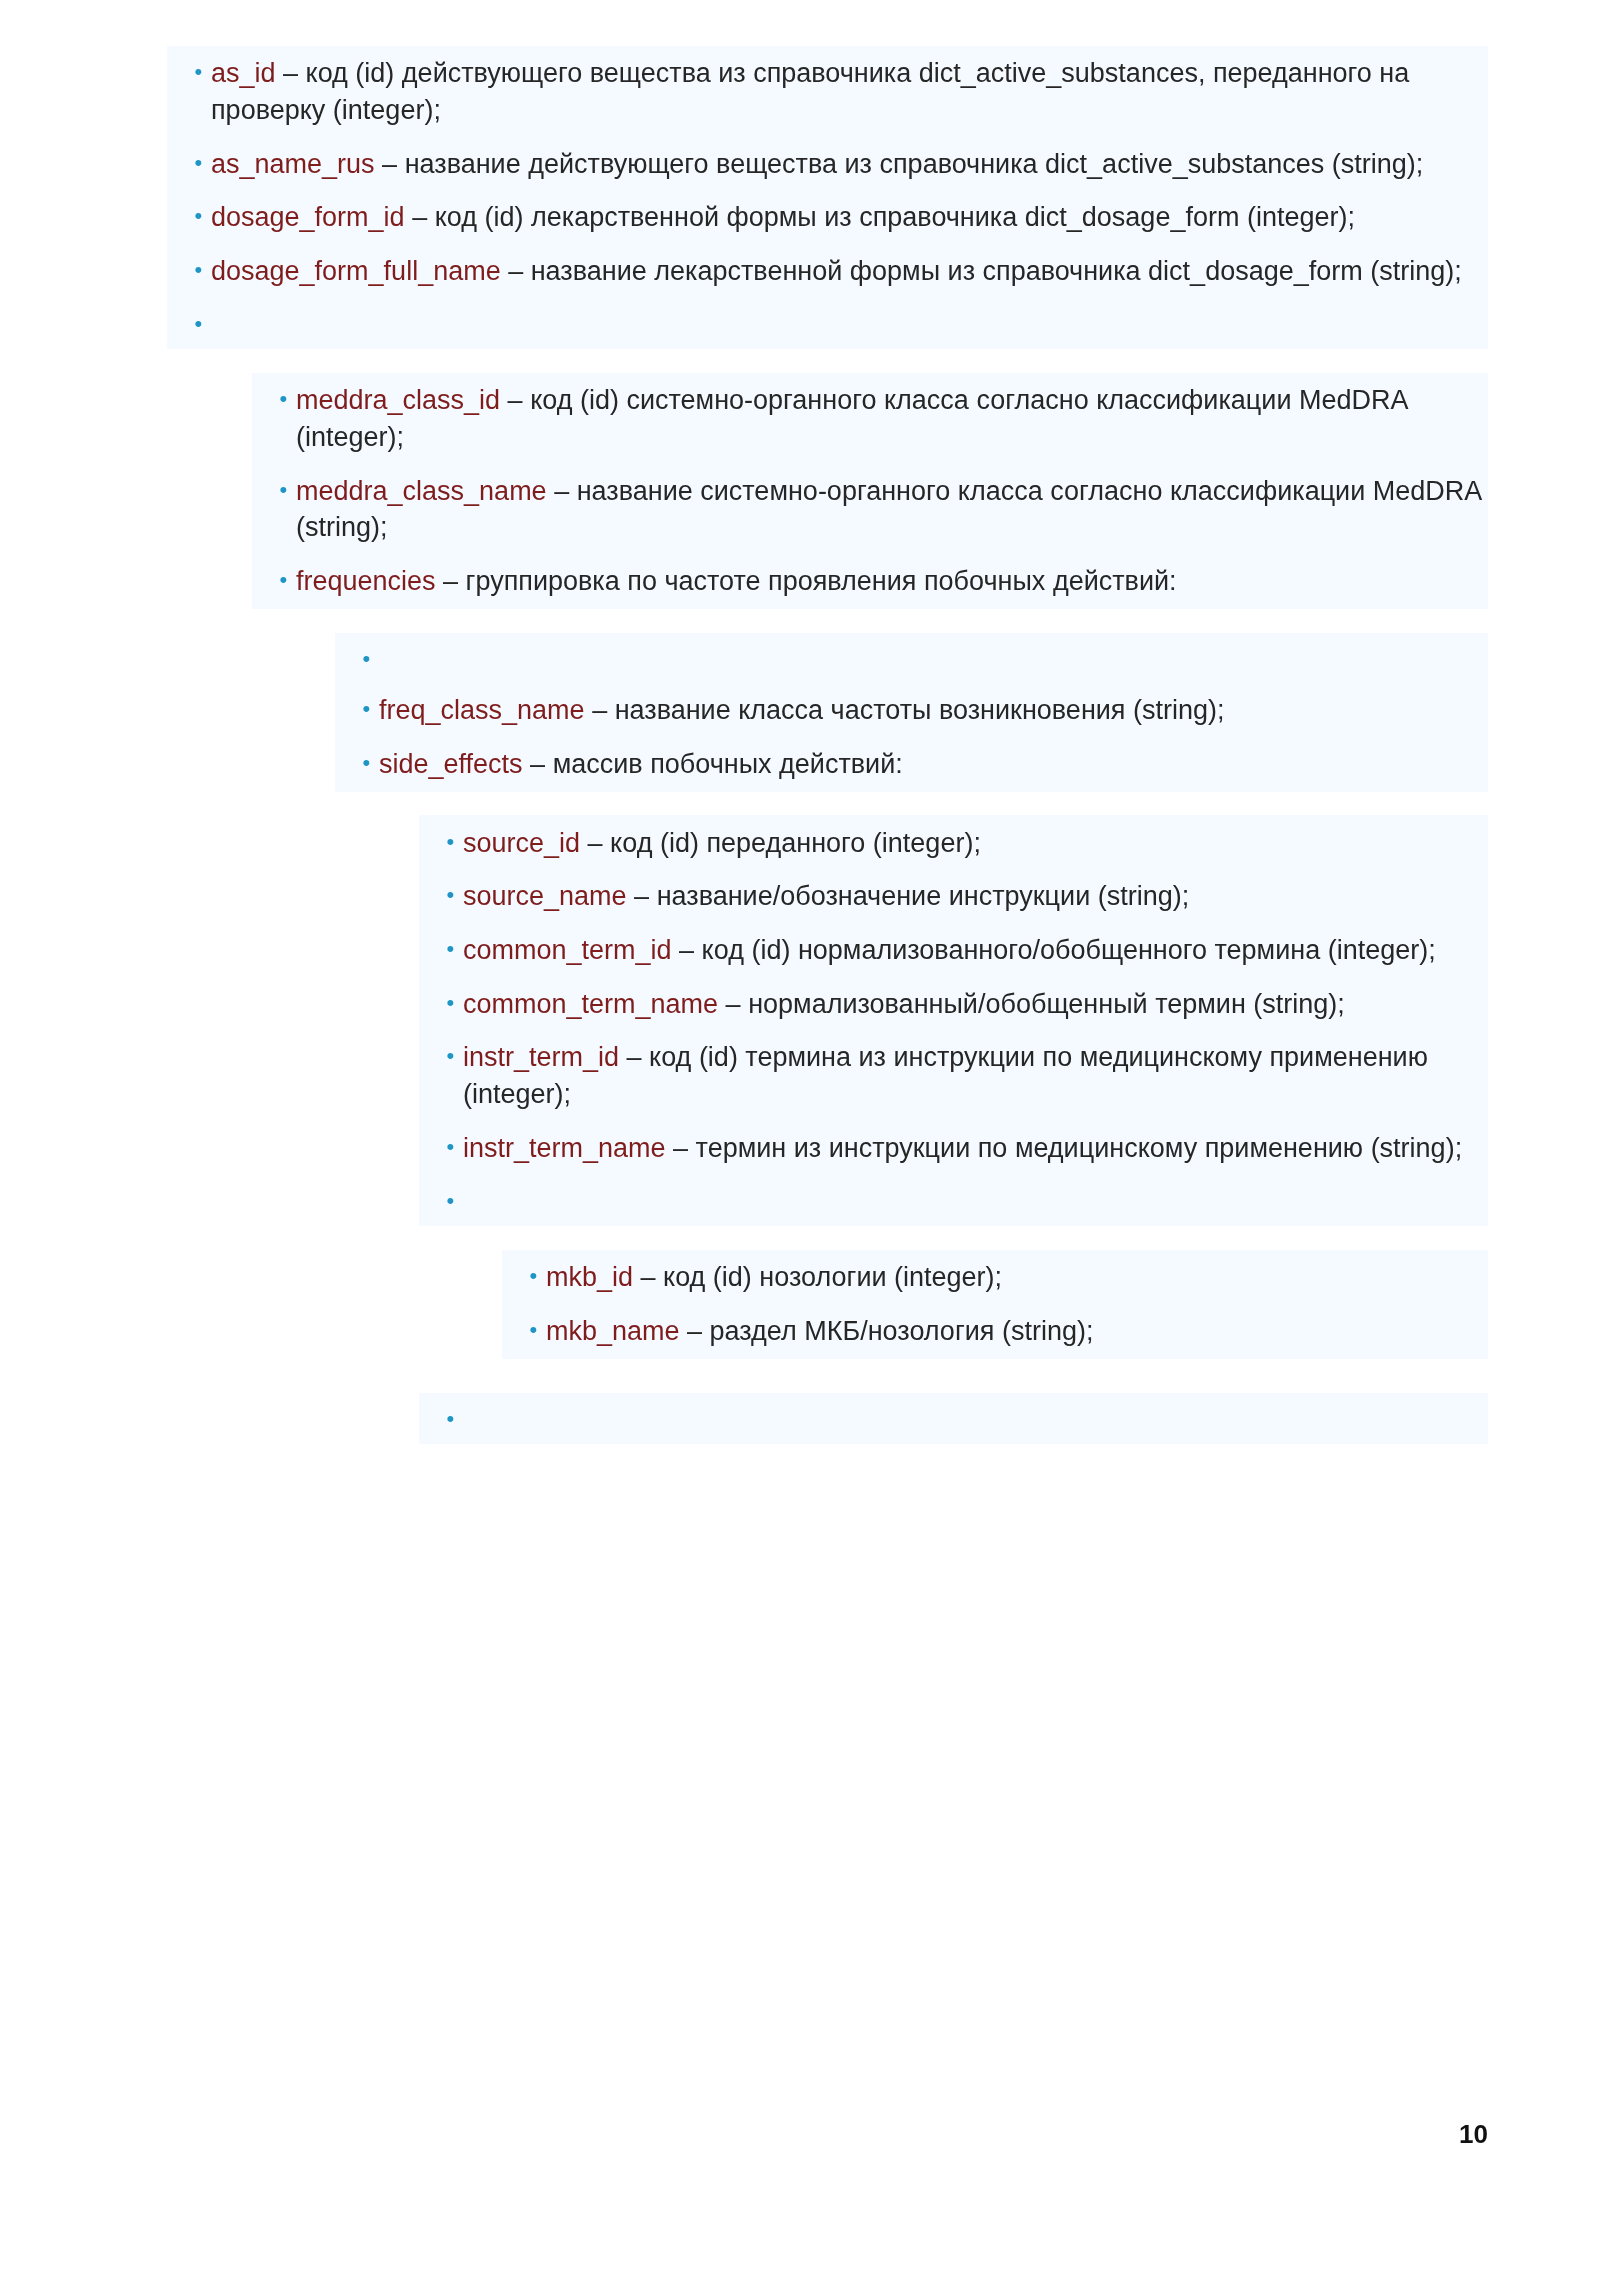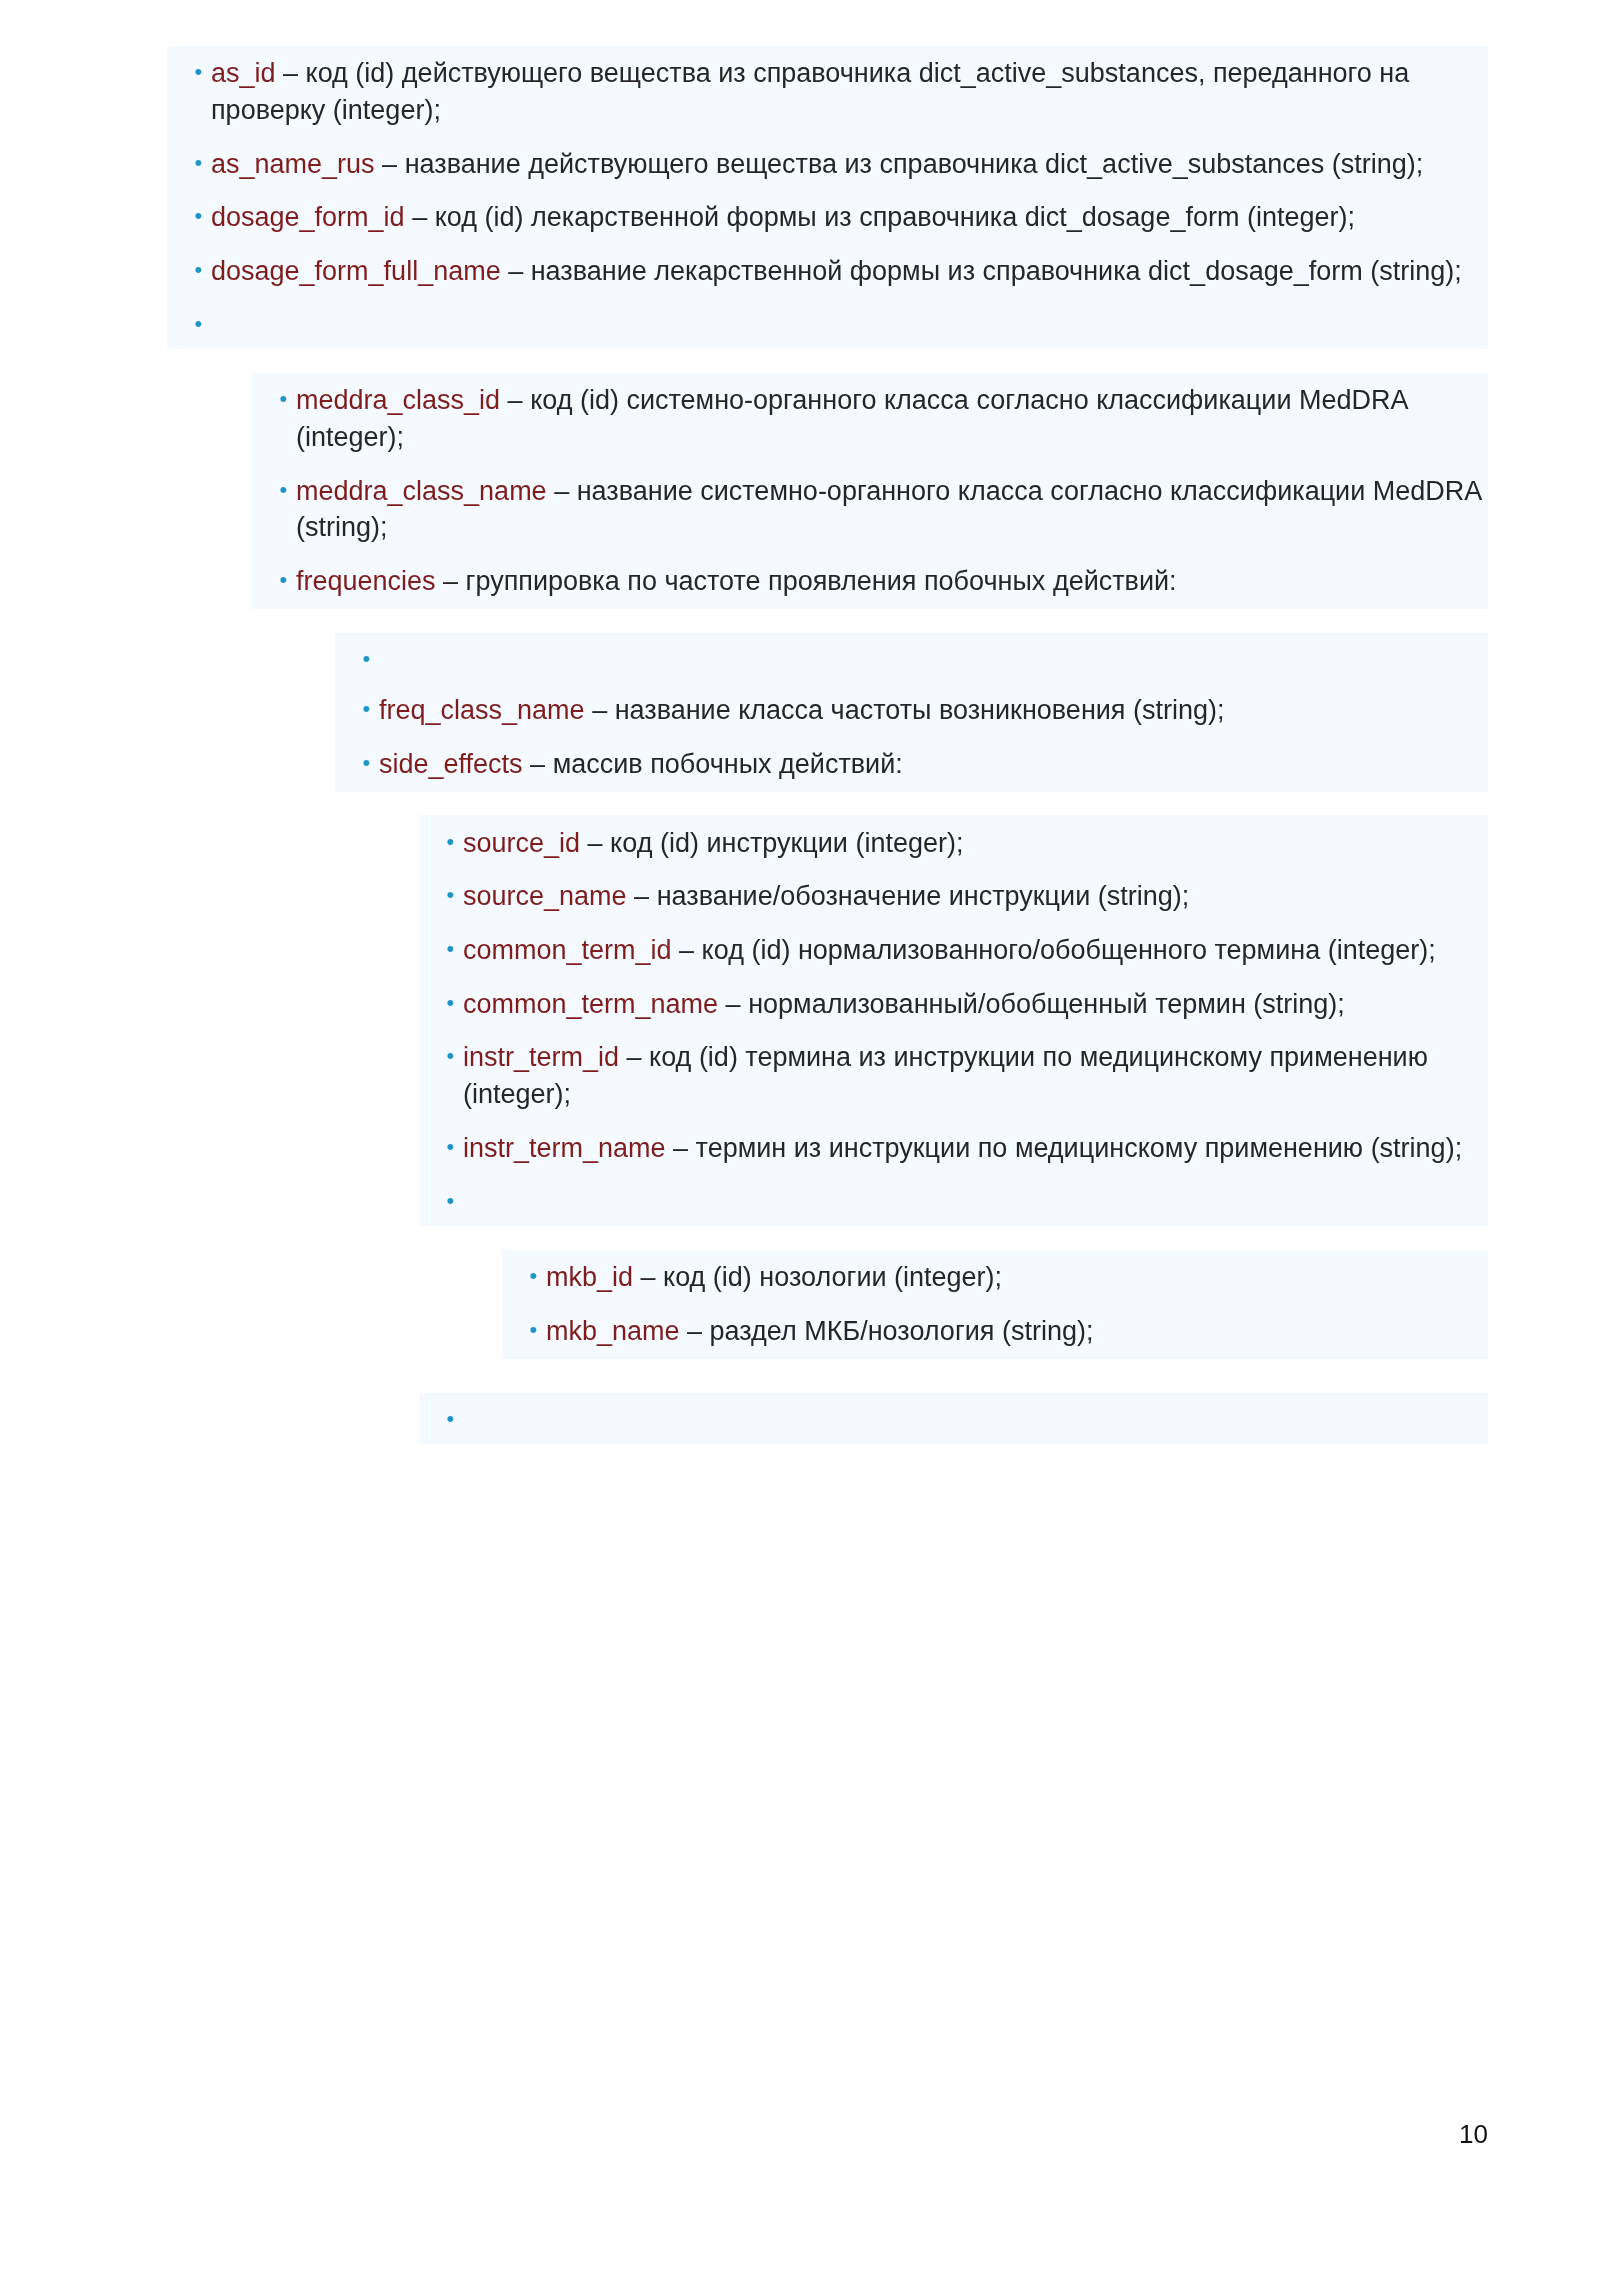--- a/index.html
+++ b/index.html
@@ -83,20 +83,21 @@
   .item + .item { margin-top: 17px; }
 
   
   .page-number {
     position: absolute;
     right: 134px;
     top: 2121px;
     font-size: 26px;
     color: #111111;
     line-height: 1;
+    font-weight: bold;
   }
 </style>
 </head>
 <body>
 
 <div class="page">
   <div class="content">
 
     <div class="gap-lg"></div>
 
@@ -168,21 +169,21 @@
       </div>
 
     </div>
 
     <div class="gap-sm"></div>
 
     <div class="group lvl4">
 
       <div class="item">
         <span class="bullet">•</span>
-        <span class="body"><span class="key">source_id</span><span class="txt"> – код (id) инструкции (integer);</span></span>
+        <span class="body"><span class="key">source_id</span><span class="txt"> – код (id) переданного (integer);</span></span>
       </div>
 
       <div class="item">
         <span class="bullet">•</span>
         <span class="body"><span class="key">source_name</span><span class="txt"> – название/обозначение инструкции (string);</span></span>
       </div>
 
       <div class="item">
         <span class="bullet">•</span>
         <span class="body"><span class="key">common_term_id</span><span class="txt"> – код (id) нормализованного/обобщенного термина (integer);</span></span>

